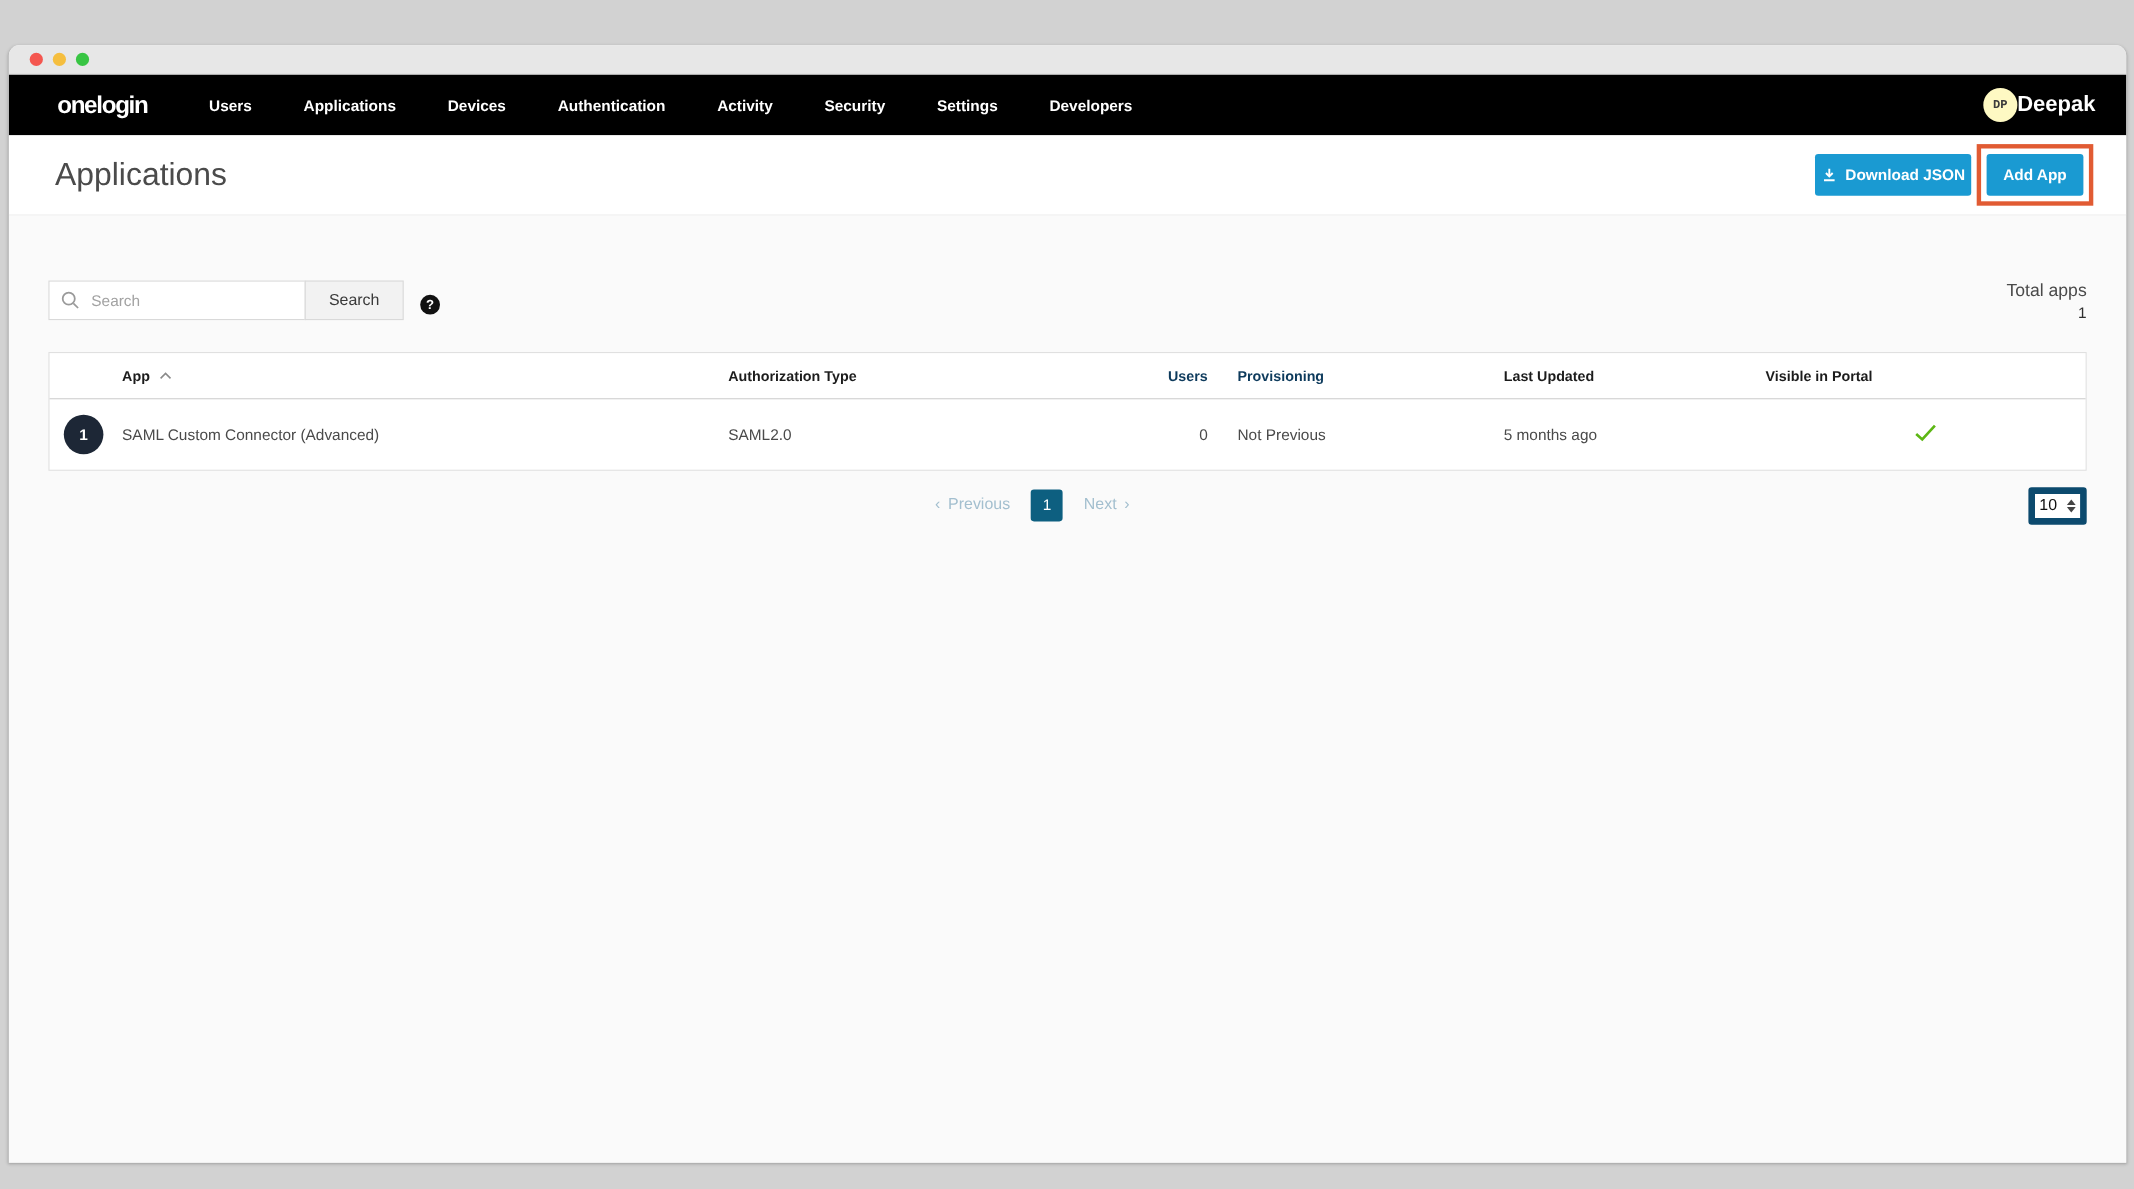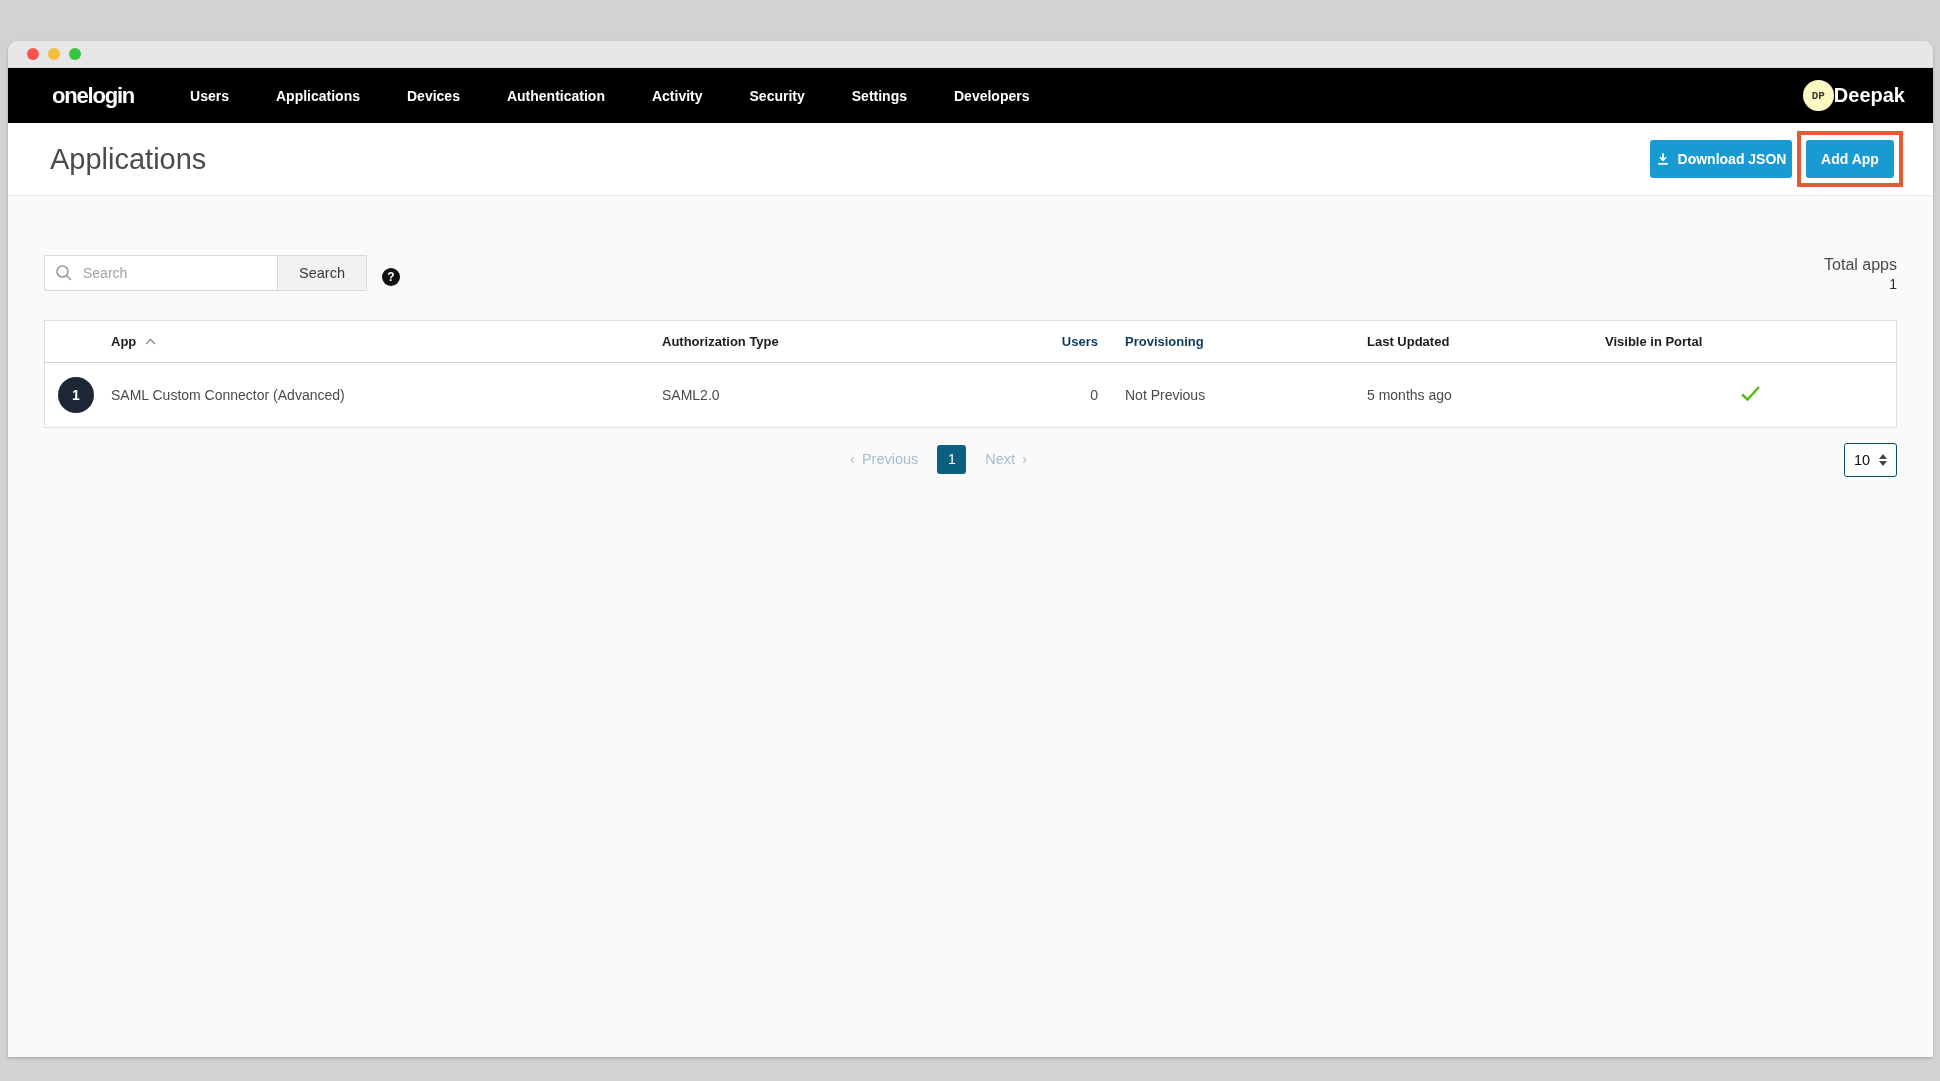--- a/index.html
+++ b/index.html
@@ -110,21 +110,21 @@
   
   .pagination-row { margin-top:13px; position:relative; height:36px; display:flex; align-items:center; justify-content:center; }
   .pager { display:flex; align-items:center; gap:19px; position:relative; left:-32px; }
   .page-link { font-size:14.5px; color:#a3bfcf; cursor:pointer; display:flex; align-items:center; gap:7px; }
   .page-current {
     width:29px; height:29px; background:#0d5f80; color:#fff; border-radius:3px;
     display:flex; align-items:center; justify-content:center; font-size:14px; cursor:pointer;
   }
   .page-size {
     position:absolute; right:0; top:2px; width:53px; height:34px; background:#fff;
-    border:1px solid #0c4a6e; border-radius:3px; cursor:pointer;
+    border:6px solid #0c4a6e; border-radius:3px; cursor:pointer;
     display:flex; align-items:center; justify-content:center; gap:9px;
     font-size:14.5px; color:#111;
   }
   .spinner { display:flex; flex-direction:column; gap:2px; }
   .spinner .up    { width:0; height:0; border-left:4px solid transparent; border-right:4px solid transparent; border-bottom:5px solid #444; }
   .spinner .down  { width:0; height:0; border-left:4px solid transparent; border-right:4px solid transparent; border-top:5px solid #444; }
 </style>
 </head>
 <body>
 

